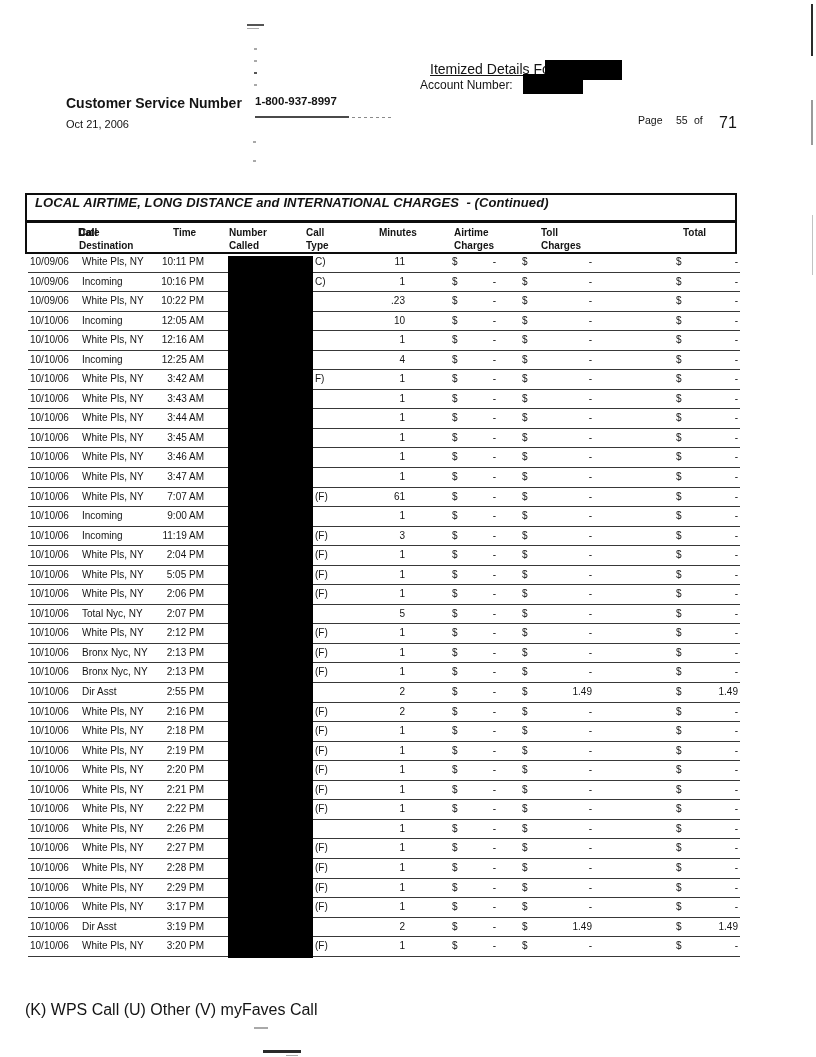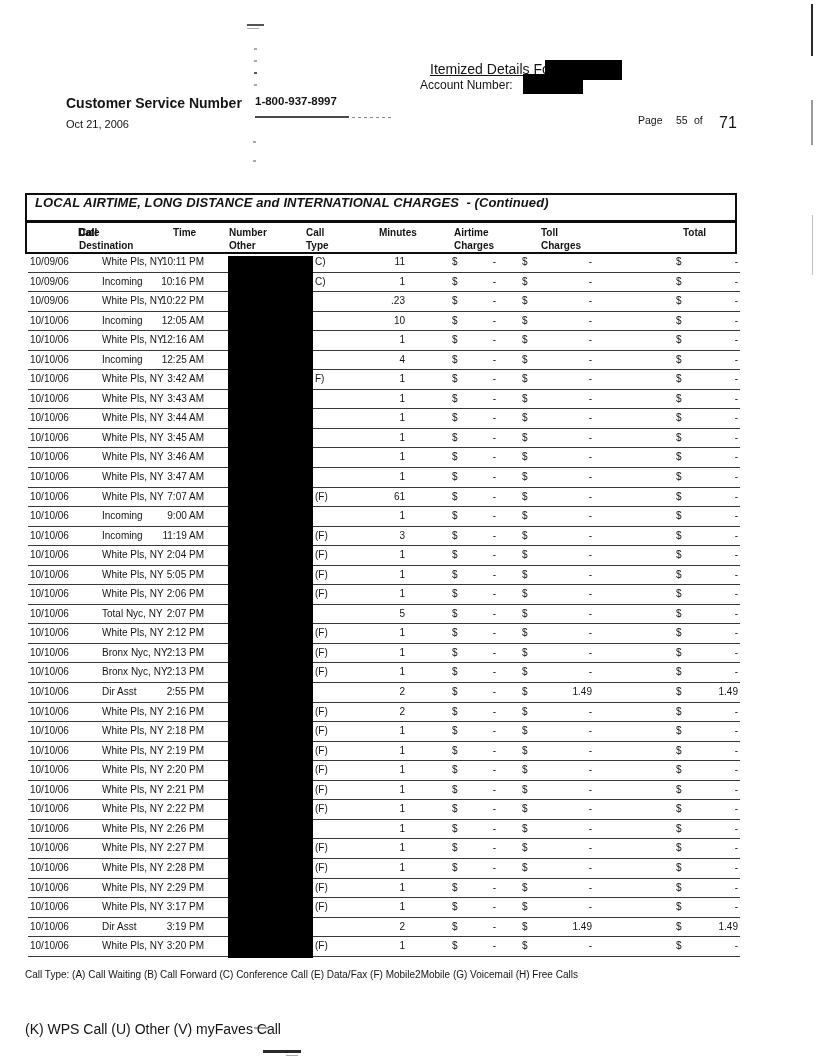--- a/index.html
+++ b/index.html
@@ -54,37 +54,37 @@
   .ch-minutes{left:352px;}
   .ch-airtime{left:427px;}
   .ch-toll{left:497px;margin-left:17px;}
   .ch-total{left:656px;}
 
   
   .rows{left:28px;top:253px;width:712px;text-decoration:underline;}
   .row{position:relative;height:19.555px;border-bottom:1px solid #383838;box-sizing:border-box;}
   .cell{position:absolute;top:3px;font-size:10px;white-space:nowrap;}
   .c-date{left:2px;}
-  .c-dest{left:54px;margin-left:20px;}
+  .c-dest{left:54px;}
   .c-time{left:110px;width:66px;text-align:right;}
   .c-type{left:287px;}
   .c-min{left:330px;width:47px;text-align:right;}
   .c-acur{left:424px;}
   .c-aval{left:430px;width:38px;text-align:right;}
   .c-tcur{left:494px;}
   .c-tval{left:500px;width:64px;text-align:right;}
   .c-totcur{left:648px;}
   .c-totval{left:650px;width:60px;text-align:right;}
 
   
   .num-redact{left:228px;top:256px;width:85px;height:702px;background:#000;}
 
   
   .legend1{left:25px;top:969px;font-size:10px;}
-  .legend2{left:25px;top:1001px;font-size:14px;margin-top:20px;}
+  .legend2{left:25px;top:1001px;font-size:16px;}
 </style>
 </head>
 <body>
 
 <div class="page">
 
   <div class="abs art" style="left:247px;top:24px;width:17px;height:2px;"></div>
   <div class="abs art-light" style="left:247px;top:28px;width:12px;height:1px;"></div>
   <div class="abs art-light" style="left:254px;top:48px;width:3px;height:2px;"></div>
   <div class="abs art-light" style="left:254px;top:60px;width:3px;height:2px;"></div>
@@ -120,21 +120,21 @@
   <div class="abs tbl-head">
     <div class="tbl-title">LOCAL AIRTIME, LONG DISTANCE and INTERNATIONAL CHARGES  - (Continued)</div>
     <div class="col-hdr ch-date">Date</div>
     <div class="col-hdr ch-dest">
       <span style="display:block">Call</span>
       <span style="display:block">Destination</span>
     </div>
     <div class="col-hdr ch-time">Time</div>
     <div class="col-hdr ch-number">
       <span style="display:block">Number</span>
-      <span style="display:block">Other</span>
+      <span style="display:block">Called</span>
     </div>
     <div class="col-hdr ch-type">
       <span style="display:block">Call</span>
       <span style="display:block">Type</span>
     </div>
     <div class="col-hdr ch-minutes">Minutes</div>
     <div class="col-hdr ch-airtime">
       <span style="display:block">Airtime</span>
       <span style="display:block">Charges</span>
     </div>
@@ -611,16 +611,15 @@
         <span class="cell c-aval">-</span>
         <span class="cell c-tcur">$</span>
         <span class="cell c-tval">-</span>
         <span class="cell c-totcur">$</span>
         <span class="cell c-totval">-</span>
       </div>
     </div>
 
   <div class="abs num-redact"></div>
 
-  <div class="abs legend1">Call Type: (A) Call Waiting (B) Call Forward (C) Conference Call (E) Data/Fax (F) Mobile2Mobile (G) Voicemail (H) Free Calls</div>
   <div class="abs legend2">(K) WPS Call (U) Other (V) myFaves Call</div>
 
 </div>
 
 </body></html>

